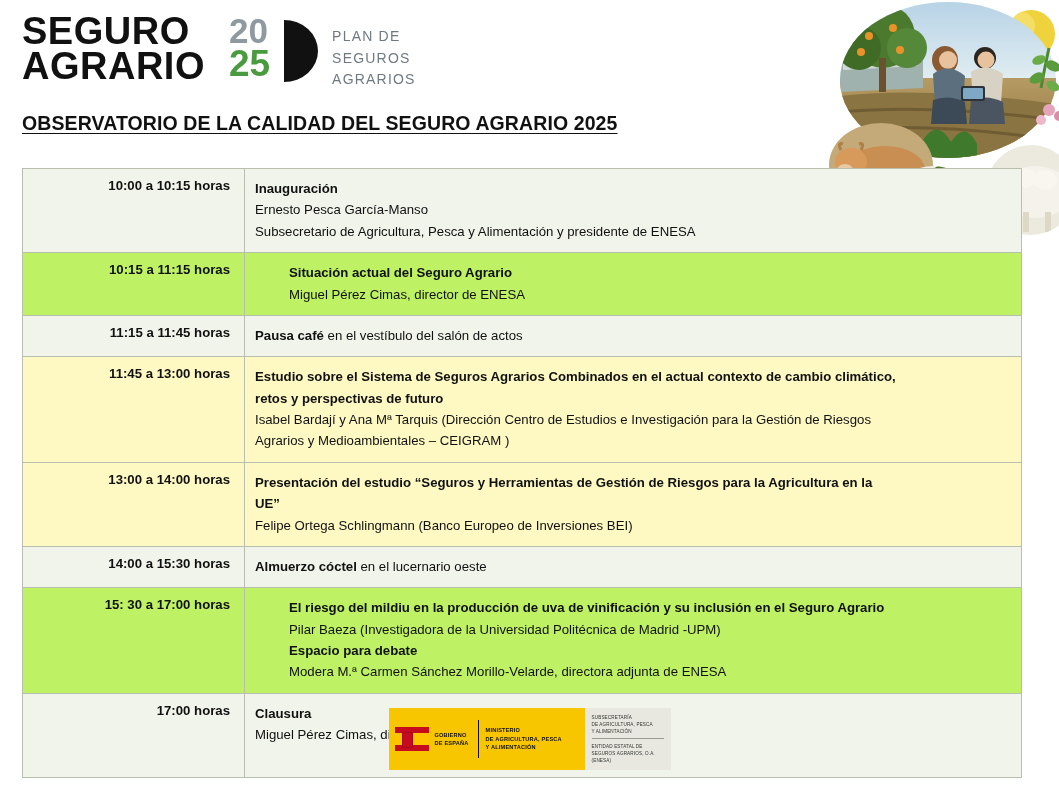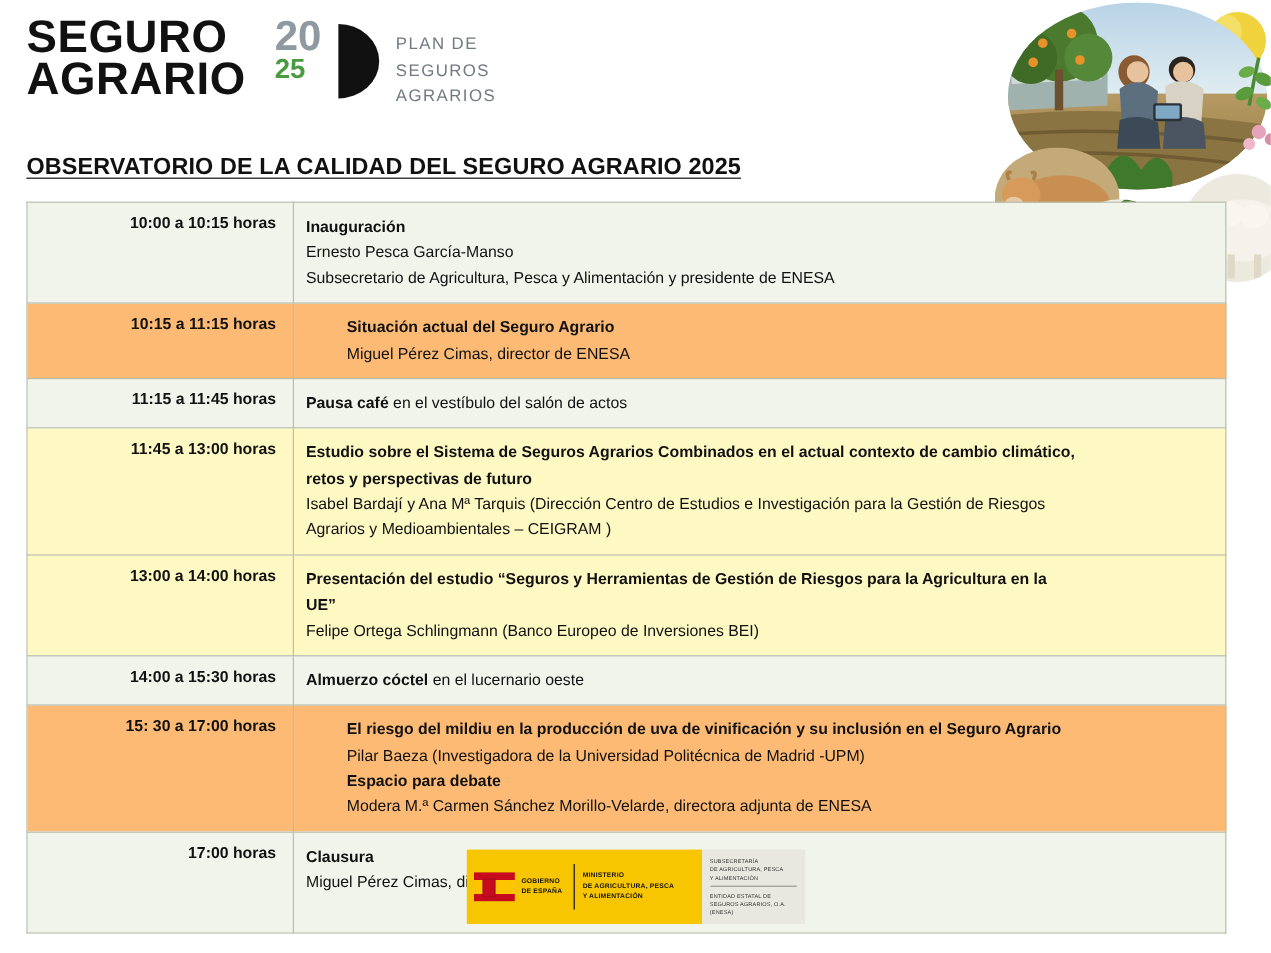--- a/index.html
+++ b/index.html
@@ -38,21 +38,21 @@
     line-height: 0.92;
     margin-left: 24px;
     margin-top: 1px;
   }
   .logo-year .y1 {
     font-size: 35px;
     font-weight: bold;
     color: #8e9aa0;
   }
   .logo-year .y2 {
-    font-size: 23px;
+    font-size: 37px;
     font-weight: bold;
     color: #4a9b3f;
   }
   .logo-dshape {
     margin-left: 14px;
     margin-top: 6px;
     width: 34px;
     height: 62px;
     background: #111111;
     border-top-right-radius: 34px 31px;
@@ -76,21 +76,21 @@
     top: 0;
     width: 290px;
     height: 250px;
     pointer-events: none;
   }
 
   
   .page-title {
     position: absolute;
     left: 22px;
-    top: 128px;
+    top: 112px;
     font-size: 19.5px;
     font-weight: bold;
     color: #111111;
     text-decoration: underline;
     text-underline-offset: 3px;
     letter-spacing: 0.1px;
   }
 
   
   .agenda {
@@ -100,21 +100,21 @@
     width: 1000px;
     border-collapse: collapse;
     table-layout: fixed;
   }
   .agenda td {
     border: 1px solid #b9bfae;
     vertical-align: top;
     padding: 9px 10px 10px 10px;
   }
   .agenda tr.shade-a td { background: #fef9c3; }
-  .agenda tr.shade-b td { background: #fdba74; padding-left: 44px; }
+  .agenda tr.shade-b td { background: #bef264; padding-left: 44px; }
   .agenda tr.shade-c td { background: #f1f4ea; }
   .agenda td.time {
     width: 222px;
     text-align: right;
     padding-right: 14px;
     font-size: 13.2px;
     font-weight: bold;
     color: #111111;
     white-space: nowrap;
   }

